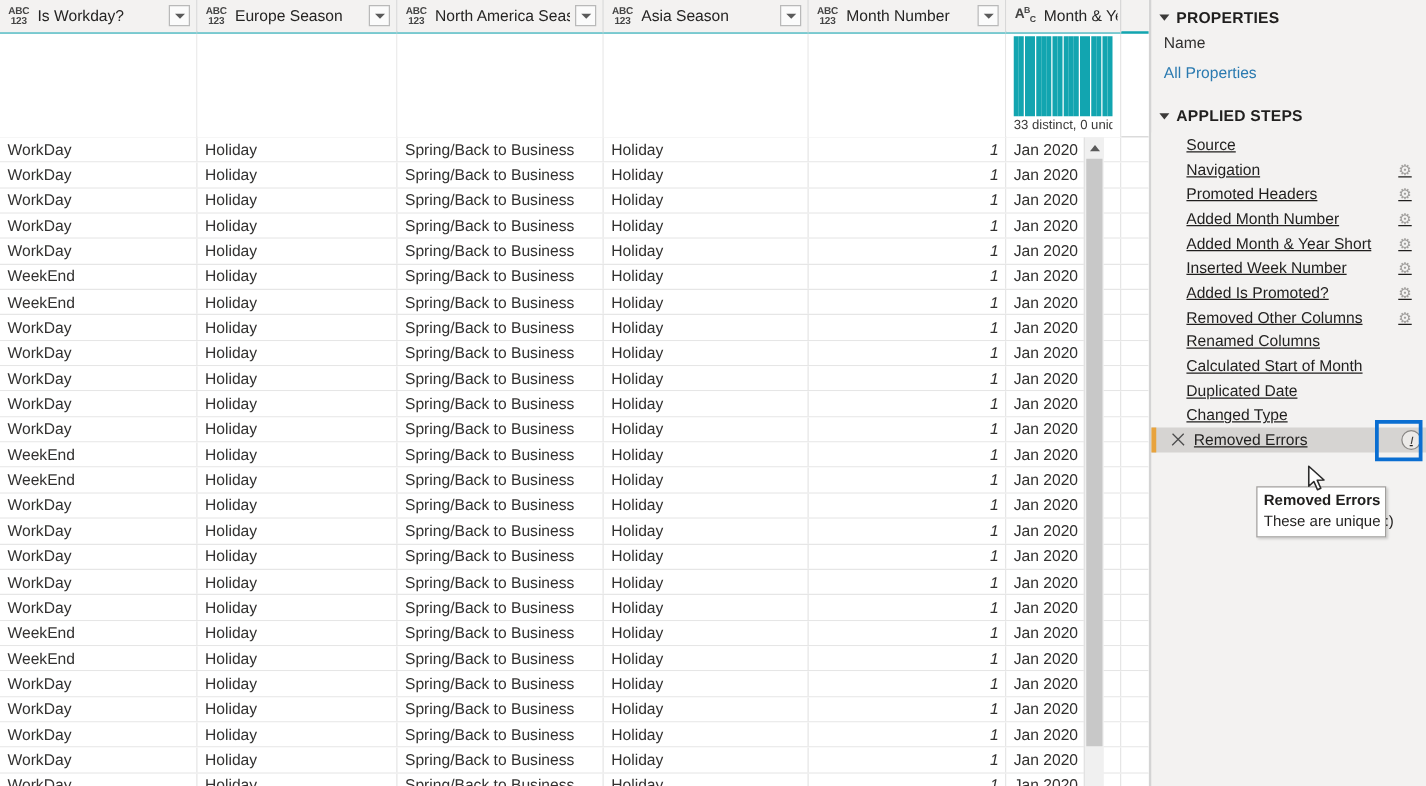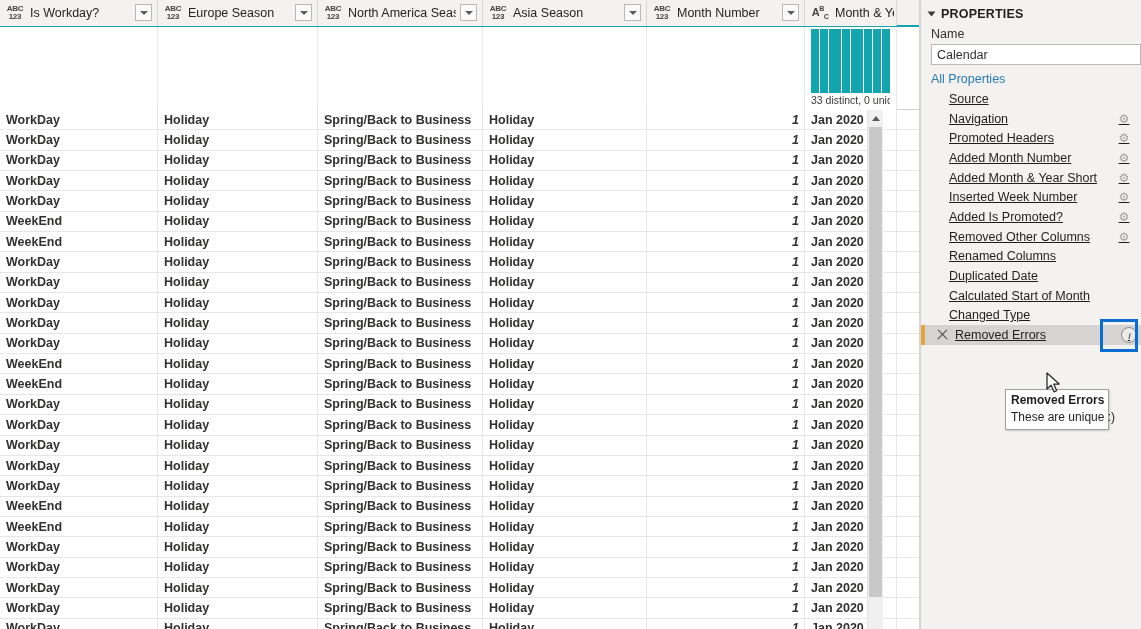--- a/index.html
+++ b/index.html
@@ -133,21 +133,20 @@
   #rows-viewport {
     position: relative;
     height: 519px;
     overflow: hidden;
   }
   .row {
     display: flex;
     height: 20.35px;
     border-bottom: 1px solid #e6e6e6;
     background: #ffffff;
-    font-weight: bold;
   }
   .cell {
     flex: 0 0 auto;
     height: 100%;
     display: flex;
     align-items: center;
     padding: 0 6px;
     font-size: 12.5px;
     color: #323130;
     border-right: 1px solid #e6e6e6;
@@ -682,24 +681,27 @@
 
   <div id="settings">
 
     <div class="sec-head">
       <span class="sec-tri"></span>
       <span class="sec-title">PROPERTIES</span>
     </div>
 
     <div class="fld-label">Name</div>
 
-    <input class="name-input" type="text" value="Calendar" style="">
 
     <span class="link">All Properties</span>
 
+    <div class="sec-head" id="steps-head">
+      <span class="sec-tri"></span>
+      <span class="sec-title">APPLIED STEPS</span>
+    </div>
 
     <div id="steps-list">
         <div class="step">
           <span class="sname">Source</span>
         </div>
         <div class="step">
           <span class="sname">Navigation</span>
           <span class="gear">⚙</span>
         </div>
         <div class="step">
@@ -723,24 +725,24 @@
           <span class="gear">⚙</span>
         </div>
         <div class="step">
           <span class="sname">Removed Other Columns</span>
           <span class="gear">⚙</span>
         </div>
         <div class="step">
           <span class="sname">Renamed Columns</span>
         </div>
         <div class="step">
+          <span class="sname">Calculated Start of Month</span>
+        </div>
+        <div class="step">
           <span class="sname">Duplicated Date</span>
-        </div>
-        <div class="step">
-          <span class="sname">Calculated Start of Month</span>
         </div>
         <div class="step">
           <span class="sname">Changed Type</span>
         </div>
         <div class="step selected">
           <span class="xdel"></span>
           <span class="sname">Removed Errors</span>
           <span class="info-btn">𝚤</span>
           <span class="info-focus"></span>
         </div>

